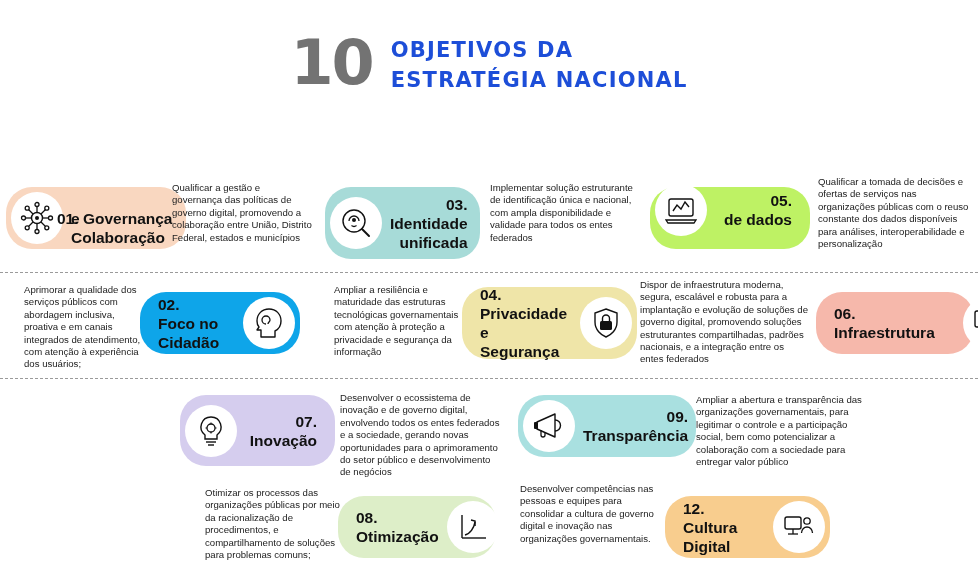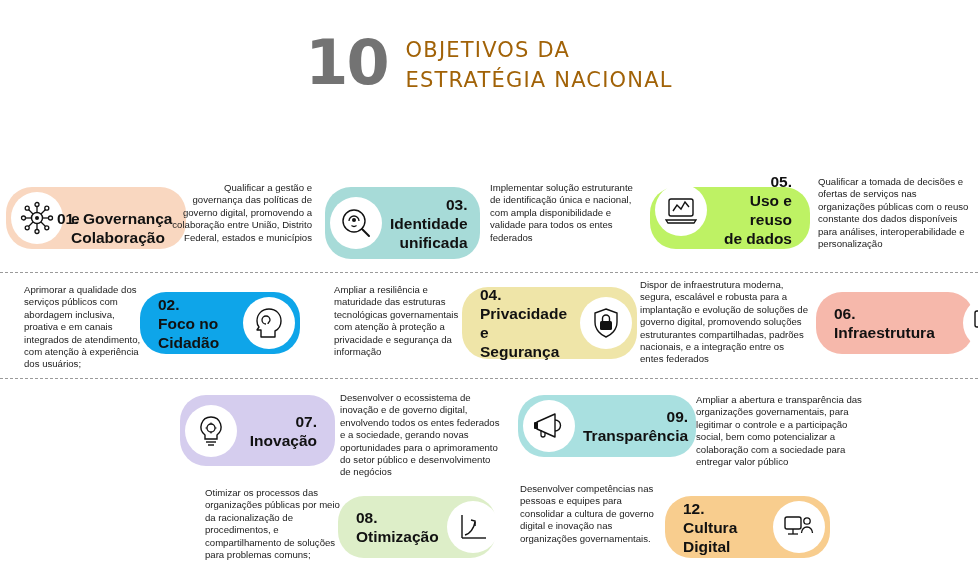--- a/index.html
+++ b/index.html
@@ -29,24 +29,24 @@
     color:#737373;
   }
   .title-lines{
     display:flex;
     flex-direction:column;
     gap:6px;
     padding-top:4px;
   }
   .title-line{
     font-family:"DejaVu Sans", sans-serif;
-    font-weight:normal;
+    font-weight:bold;
     font-size:21px;
     letter-spacing:1.2px;
-    color:#a16207;
+    color:#1d4ed8;
     text-transform:uppercase;
   }
   .divider{
     position:absolute;
     left:0;width:978px;
     border-top:1px dashed #9a9a9a;
     height:0;
   }
   
   .pill{
@@ -78,21 +78,21 @@
   }
   .align-left{ text-align:left; }
   .align-right{ text-align:right; }
   
   .desc{
     position:absolute;
     font-size:9.6px;
     line-height:12.4px;
     color:#222;
   }
-  .desc.right{ text-align:right; }
+  .desc.right{ }
   .desc.left{ text-align:left; }
   svg{display:block;}
 </style>
 </head>
 <body>
 
 <div class="header">
   <div class="big-number">10</div>
   <div class="title-lines">
     <div class="title-line">OBJETIVOS DA</div>
@@ -165,21 +165,20 @@
 <div class="pill left-icon" style="left:650px;top:187px;width:160px;height:62px;background:#bef264;padding:5px 10px 22px 5px;">
   <div class="pill-icon">
     <svg width="34" height="32" viewBox="0 0 34 32">
       <rect x="5" y="5" width="24" height="17" rx="2" fill="none" stroke="#111" stroke-width="1.4"></rect>
       <polyline points="9,17 13,11 17,15 21,8 25,13" fill="none" stroke="#111" stroke-width="1.4"></polyline>
       <path d="M2 26h30l-2 3H4z" fill="none" stroke="#111" stroke-width="1.3"></path>
     </svg>
   </div>
   <div class="pill-text align-right">
     <div>05.</div>
-    <div>Uso e reuso</div>
     <div>de dados</div>
   </div>
 </div>
 <div class="desc left" style="left:818px;top:176px;width:155px;">Qualificar a tomada de decisões e ofertas de serviços nas organizações públicas com o reuso constante dos dados disponíveis para análises, interoperabilidade e personalização</div>
 
 <div class="desc left" style="left:24px;top:284px;width:120px;">Aprimorar a qualidade dos serviços públicos com abordagem inclusiva, proativa e em canais integrados de atendimento, com atenção à experiência dos usuários;</div>
 <div class="pill right-icon" style="left:140px;top:292px;width:160px;height:62px;background:#0ea5e9;padding:5px 5px 5px 10px;">
   <div class="pill-text align-left">
     <div>02.</div>
     <div>Foco no</div>

